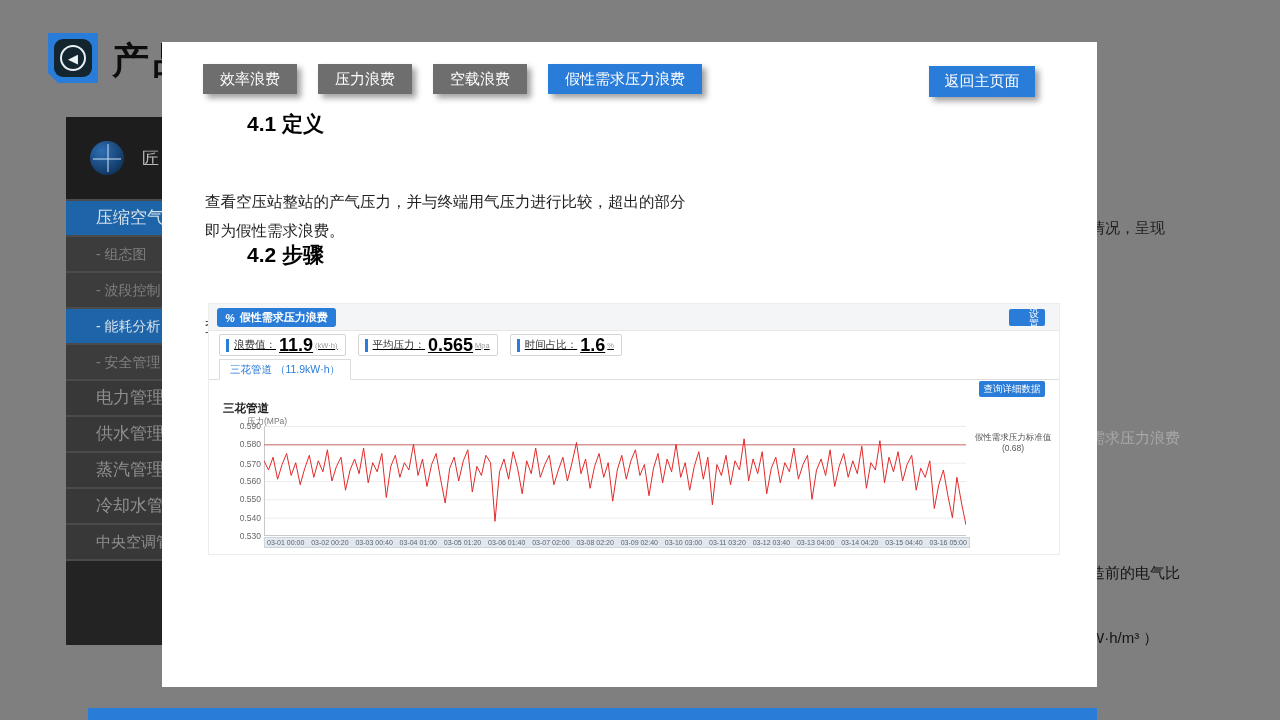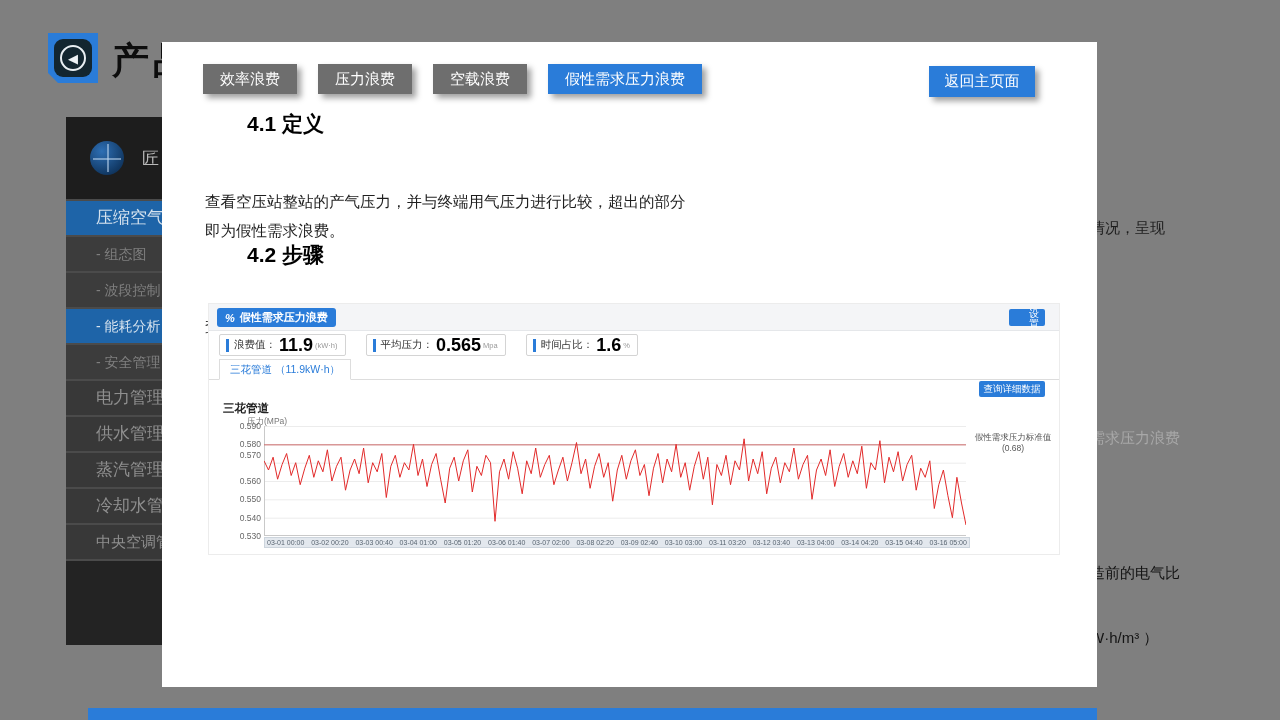--- a/index.html
+++ b/index.html
@@ -52,21 +52,21 @@
 
   
   .dash { position:absolute; left:46px; top:261px; width:852px; height:252px; background:#fff; border:1px solid #ececec; }
   .dash-head { height:27px; background:#f4f5f7; border-bottom:1px solid #e5e7ea; position:relative; }
   .dash-badge { position:absolute; left:8px; top:4px; height:19px; background:#2a7cd9; border-radius:3px; color:#fff;
     font-size:11px; font-weight:bold; display:flex; align-items:center; padding:0 8px; gap:5px; }
   .badge-ic { font-size:11px; font-style:italic; font-weight:bold; }
   .settings-btn { position:absolute; right:14px; top:5px; width:36px; height:17px; background:#2a7cd9; color:#fff;
     border:none; border-radius:2px; font-size:10px; font-family:inherit; cursor:pointer; line-height:1;padding-left:14px; }
 
-  .stats-row { position:absolute; left:10px; top:30px; display:flex; gap:20px; }
+  .stats-row { position:absolute; left:10px; top:30px; display:flex; gap:12px;text-decoration:underline; }
   .stat { height:22px; border:1px solid #d4d4d4; border-radius:2px; background:#fff; display:flex; align-items:center; padding:0 7px 0 6px; }
   .stat .bar { width:3px; height:13px; background:#2a7cd9; margin-right:5px; }
   .stat .lb { font-size:10.5px; color:#333; }
   .stat .vl { font-size:18px; font-weight:bold; color:#000; margin-left:3px; }
   .stat .un { font-size:7.5px; color:#999; margin-left:2px; }
 
   .pipe-strip { position:absolute; left:0; top:55px; width:100%; height:21px; border-bottom:1px solid #ddd; }
   .pipe-tab { position:absolute; left:10px; top:0; height:21px; padding:0 10px; background:#fff; border:1px solid #ddd;
     border-bottom:1px solid #fff; font-size:10.5px; color:#2a7cd9; display:flex; align-items:center; cursor:pointer; }
   .query-btn { position:absolute; left:770px; top:77px; width:66px; height:16px; background:#2a7cd9; color:#fff;
@@ -183,21 +183,21 @@
           <line x1="0" y1="92.16666666666664" x2="702" y2="92.16666666666664" stroke="#ececec" stroke-width="1"></line>
           <line x1="0" y1="110.5" x2="702" y2="110.5" stroke="#ececec" stroke-width="1"></line>
           <line x1="0.5" y1="0" x2="0.5" y2="110" stroke="#c9c9c9" stroke-width="1"></line>
           <line x1="0" y1="109.5" x2="702" y2="109.5" stroke="#c9c9c9" stroke-width="1"></line>
           <line x1="0" y1="18.833333333333368" x2="702" y2="18.833333333333368" stroke="#cc6b6b" stroke-width="1"></line>
           <polyline points="0.0,34.8 4.5,44.0 9.1,31.2 13.6,53.2 18.1,38.5 22.6,27.5 27.2,49.5 31.7,36.7 36.2,58.7 40.8,42.2 45.3,29.3 49.8,51.3 54.3,34.8 58.9,45.8 63.4,23.8 67.9,55.0 72.5,40.3 77.0,31.2 81.5,64.2 86.1,44.0 90.6,33.0 95.1,47.7 99.6,22.0 104.2,56.8 108.7,36.7 113.2,45.8 117.8,27.5 122.3,71.5 126.8,40.3 131.3,29.3 135.9,51.3 140.4,36.7 144.9,44.0 149.5,18.3 154.0,49.5 158.5,33.0 163.0,60.5 167.6,38.5 172.1,27.5 176.6,53.2 181.2,77.0 185.7,42.2 190.2,31.2 194.7,55.0 199.3,34.8 203.8,23.8 208.3,66.0 212.9,40.3 217.4,49.5 221.9,29.3 226.5,36.7 231.0,95.3 235.5,45.8 240.0,33.0 244.6,53.2 249.1,25.7 253.6,42.2 258.2,67.8 262.7,34.8 267.2,47.7 271.7,22.0 276.3,51.3 280.8,38.5 285.3,29.3 289.9,58.7 294.4,44.0 298.9,31.2 303.4,55.0 308.0,36.7 312.5,16.5 317.0,47.7 321.6,33.0 326.1,62.3 330.6,40.3 335.1,27.5 339.7,51.3 344.2,36.7 348.7,75.2 353.3,44.0 357.8,29.3 362.3,53.2 366.9,34.8 371.4,23.8 375.9,49.5 380.4,38.5 385.0,69.7 389.5,42.2 394.0,27.5 398.6,56.8 403.1,33.0 407.6,45.8 412.1,18.3 416.7,51.3 421.2,36.7 425.7,64.2 430.3,40.3 434.8,25.7 439.3,53.2 443.8,31.2 448.4,78.8 452.9,38.5 457.4,49.5 462.0,29.3 466.5,58.7 471.0,34.8 475.5,44.0 480.1,12.8 484.6,55.0 489.1,33.0 493.7,47.7 498.2,25.7 502.7,67.8 507.3,42.2 511.8,31.2 516.3,56.8 520.8,36.7 525.4,45.8 529.9,22.0 534.4,53.2 539.0,38.5 543.5,29.3 548.0,73.3 552.5,44.0 557.1,33.0 561.6,49.5 566.1,23.8 570.7,60.5 575.2,40.3 579.7,27.5 584.2,51.3 588.8,34.8 593.3,47.7 597.8,20.2 602.4,62.3 606.9,36.7 611.4,44.0 615.9,14.7 620.5,56.8 625.0,31.2 629.5,45.8 634.1,25.7 638.6,55.0 643.1,38.5 647.7,29.3 652.2,64.2 656.7,42.2 661.2,51.3 665.8,34.8 670.3,82.5 674.8,58.7 679.4,44.0 683.9,69.7 688.4,91.7 692.9,51.3 697.5,77.0 702.0,99.0" fill="none" stroke="#e22a2a" stroke-width="1"></polyline>
         </svg>
       <div>
           <div class="ytick" style="top: 23px;">0.590</div>
           <div class="ytick" style="top: 41.3333px;">0.580</div>
-          <div class="ytick" style="top: 52px;">0.570</div>
+          <div class="ytick" style="top: 61px;">0.570</div>
           <div class="ytick" style="top: 78px;">0.560</div>
           <div class="ytick" style="top: 96px;">0.550</div>
           <div class="ytick" style="top: 114.667px;">0.540</div>
           <div class="ytick" style="top: 133px;">0.530</div>
         </div>
       <div class="thr-note thr-l1">假性需求压力标准值</div>
       <div class="thr-note thr-l2">(0.68)</div>
       <div class="x-band">
           <span>03-01 00:00</span>
           <span>03-02 00:20</span>

